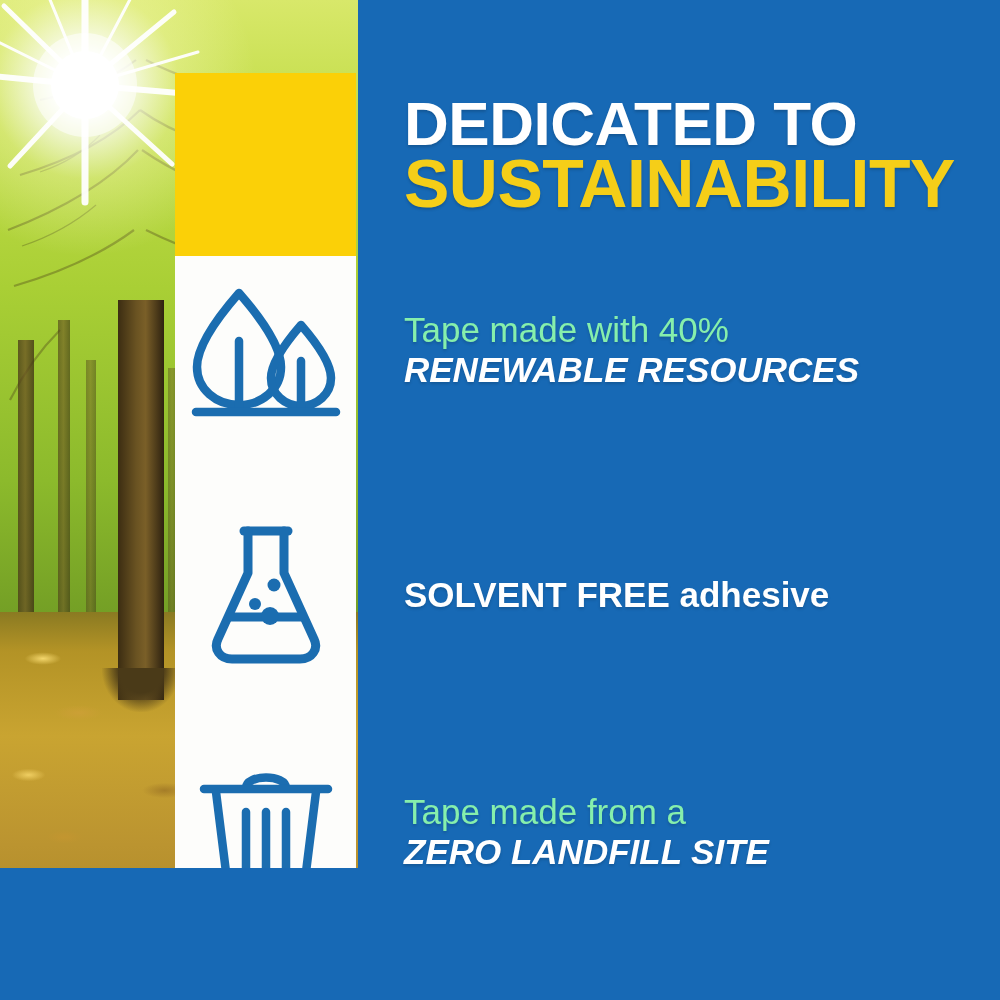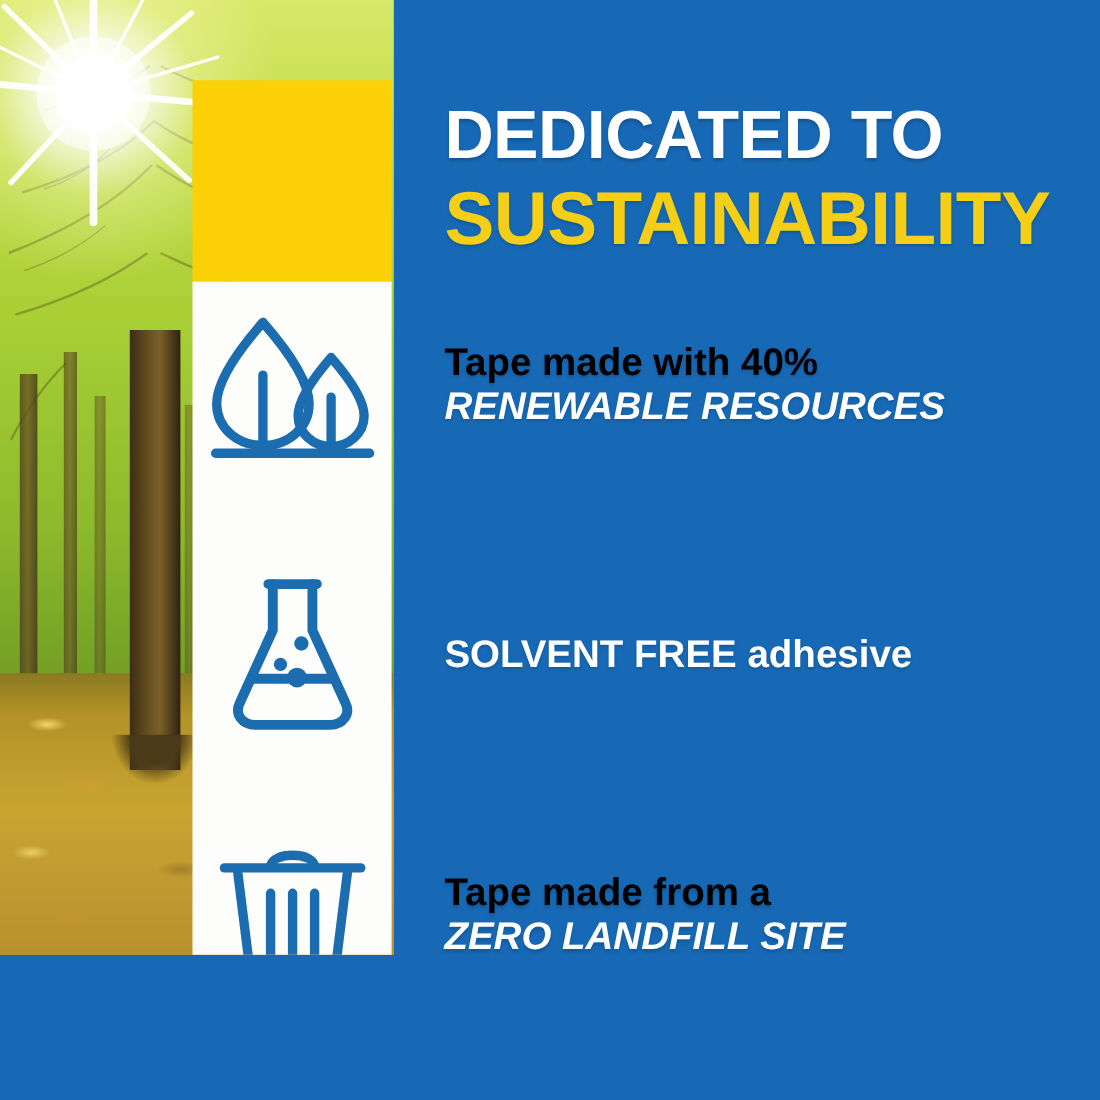--- a/index.html
+++ b/index.html
@@ -72,25 +72,25 @@
   .icon-bin{top:752px;height:160px;}
 
   
   .headline{position:absolute;left:404px;top:95px;width:580px;}
   .headline .l1,.headline .l2{
     font-weight:bold;letter-spacing:-.5px;line-height:.92;
     font-family:"Liberation Sans",sans-serif;
     text-shadow:0 2px 3px rgba(0,0,0,.18);
   }
   .headline .l1{font-size:62px;color:#ffffff;}
-  .headline .l2{font-size:68px;color:#f5ce18;margin-top:16px;}
+  .headline .l2{font-size:68px;color:#f5ce18;margin-top:0;}
 
   .feature{position:absolute;left:404px;width:590px;display:flex;align-items:center;}
   .feature .txt{line-height:1.14;text-shadow:0 2px 3px rgba(0,0,0,.16);}
-  .feature .reg{display:block;font-size:35px;font-weight:bold;color:#000000;}
+  .feature .reg{display:block;font-size:35px;font-weight:normal;color:#86efac;}
   .feature .cap{display:block;font-size:35px;font-weight:bold;color:#ffffff;font-style:italic;}
   .f1{top:300px;height:100px;}
   .f2{top:560px;height:70px;}
   .f3{top:782px;height:100px;}
   .f2 .one{font-size:35px;font-weight:bold;color:#ffffff;}
   .f2 .one .light{font-weight:bold;}
 </style>
 </head>
 <body>
 

